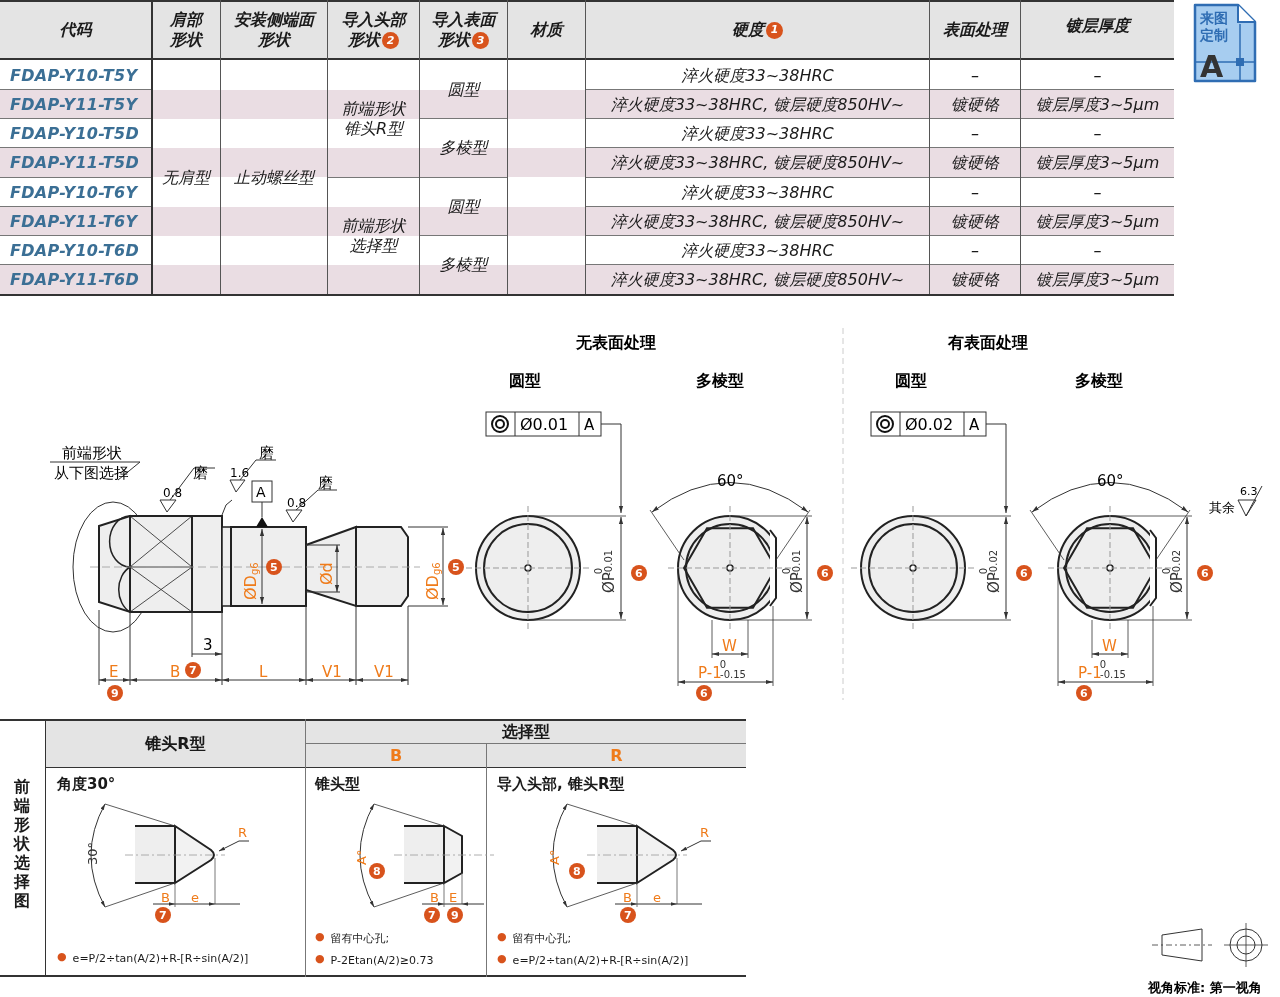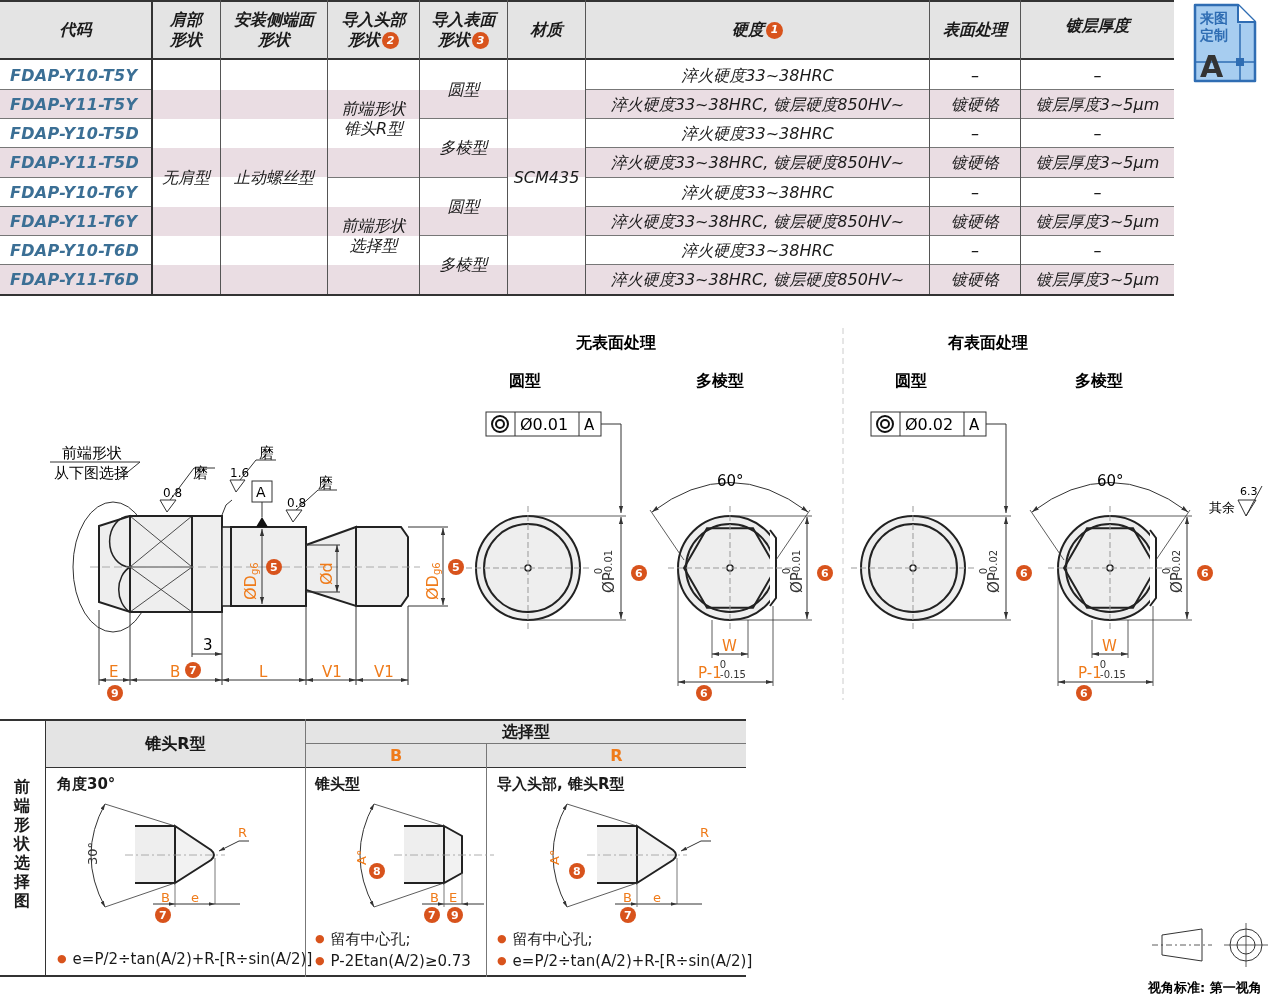--- a/index.html
+++ b/index.html
@@ -29,21 +29,21 @@
   .drawing { position: absolute; left: 0; top: 300px; width: 1280px; height: 410px; }
   .lbl { position: absolute; font-size: 15px; font-weight: bold; white-space: nowrap; }
   .orange { color: #ef7b1a; }
 
   
   .fs { position: absolute; left: 0; top: 719px; width: 746px; height: 258px; }
   .fs-hdr { position: absolute; background: #e4e4e4; }
   .fs-line { position: absolute; background: #333; }
   .fs-thin { position: absolute; background: #777; }
   .vtitle { position: absolute; left: 10px; top: 58px; width: 24px; font-size: 16px; font-weight: bold; line-height: 19px; text-align: center; }
-  .bullet { position: absolute; font-size: 15px; white-space: nowrap; }
+  .bullet { position: absolute; font-size: 11px; white-space: nowrap; }
   .bullet::before { content: "●"; color: #d8531c; font-size: 11px; margin-right: 6px; vertical-align: 2px; }
 
   .view { position: absolute; left: 1140px; top: 915px; width: 140px; height: 82px; }
 </style>
 </head>
 <body>
 
 <div class="spec">
   <div class="hdr-bg"></div>
   <div class="stripe" style="top:90px"></div>
@@ -116,21 +116,20 @@
   <div class="cell" style="left:221px;top:61px;width:106px;height:233px">止动螺丝型</div>
   <div class="cell" style="left:152px;top:61px;width:68px;height:233px">无肩型</div>
   <div class="cell" style="left:328px;top:61px;width:91px;height:116px;white-space:pre">前端形状
 锥头R型</div>
   <div class="cell" style="left:328px;top:178px;width:91px;height:116px;white-space:pre">前端形状
 选择型</div>
   <div class="cell" style="left:420px;top:61px;width:87px;height:57px">圆型</div>
   <div class="cell" style="left:420px;top:119px;width:87px;height:58px">多棱型</div>
   <div class="cell" style="left:420px;top:178px;width:87px;height:57px">圆型</div>
   <div class="cell" style="left:420px;top:236px;width:87px;height:58px">多棱型</div>
-  <div class="cell" style="left:508px;top:61px;width:77px;height:233px">SCM435</div>
 
   <div id="right-rows">
       <div class="cell" style="left: 586px; top: 61px; width: 343px; height: 29px;">淬火硬度33~38HRC</div>
       <div class="cell" style="left: 930px; top: 61px; width: 90px; height: 29px;">–</div>
       <div class="cell" style="left: 1021px; top: 61px; width: 153px; height: 29px;">–</div>
       <div class="cell" style="left: 586px; top: 90px; width: 343px; height: 29px;">淬火硬度33~38HRC, 镀层硬度850HV~</div>
       <div class="cell" style="left: 930px; top: 90px; width: 90px; height: 29px;">镀硬铬</div>
       <div class="cell" style="left: 1021px; top: 90px; width: 153px; height: 29px;">镀层厚度3~5μm</div>
       <div class="cell" style="left: 586px; top: 119px; width: 343px; height: 29px;">淬火硬度33~38HRC</div>
       <div class="cell" style="left: 930px; top: 119px; width: 90px; height: 29px;">–</div>

